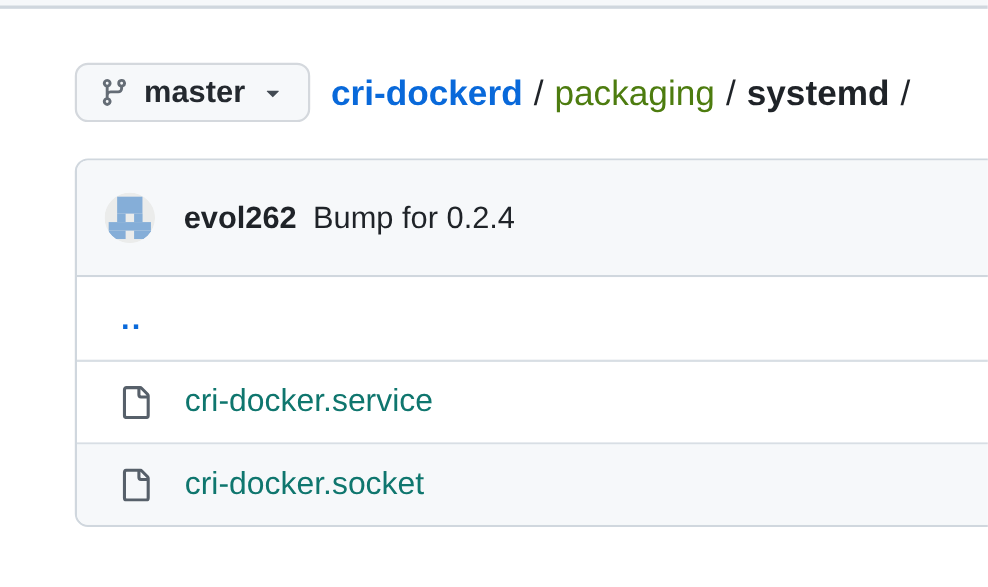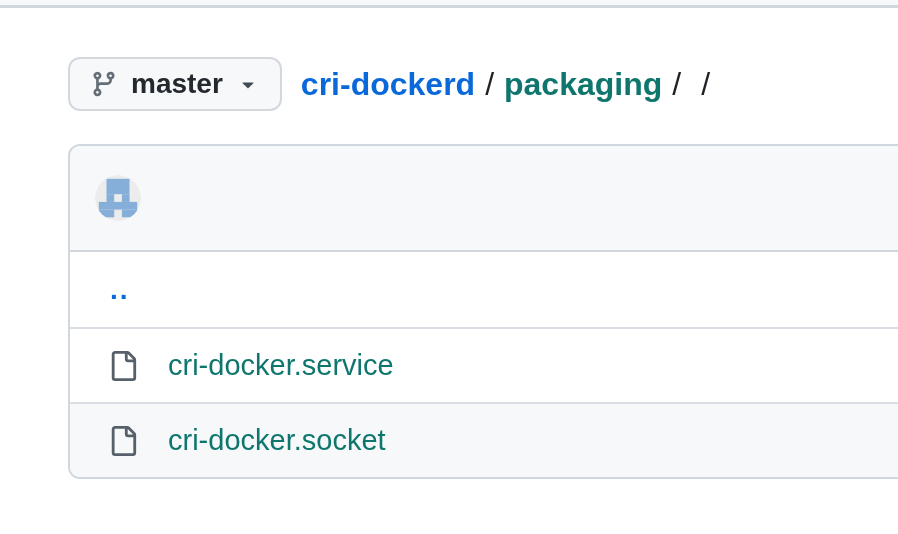--- a/index.html
+++ b/index.html
@@ -33,21 +33,21 @@
   .branch-btn .caret { display: inline-flex; margin-left: 13px; }
 
   .breadcrumb {
     margin-left: 19px;
     font-size: 32px;
     white-space: nowrap;
     display: flex; align-items: baseline;
   }
   .bc-sep { color: #1f2328; margin: 0 10px; font-weight: 400; }
   .bc-repo { color: #0969da; font-weight: 700; text-decoration: none; cursor: pointer; }
-  .bc-dir  { color: #0f766e; font-weight: 700; text-decoration: none; cursor: pointer; }
+  .bc-dir  { color: #4d7c0f; font-weight: 400; text-decoration: none; cursor: pointer; }
   .bc-current { color: #1f2328; font-weight: 700; }
 
   
   .file-box {
     margin-top: 33px;
     width: 872px;               
     border: 2px solid #d0d7de;
     border-radius: 12px;
     background: #ffffff;
   }
@@ -113,20 +113,21 @@
           <path d="m4.427 7.427 3.396 3.396a.25.25 0 0 0 .354 0l3.396-3.396A.25.25 0 0 0 11.396 7H4.604a.25.25 0 0 0-.177.427Z"></path>
         </svg>
       </span>
     </button>
 
     <nav class="breadcrumb">
       <a class="bc-repo">cri-dockerd</a>
       <span class="bc-sep">/</span>
       <a class="bc-dir">packaging</a>
       <span class="bc-sep">/</span>
+      <span class="bc-current">systemd</span>
       <span class="bc-sep">/</span>
     </nav>
   </div>
 
   <div class="file-box">
 
     <div class="commit-header">
       <span class="avatar">
         <svg width="46" height="46" viewBox="0 0 46 46" aria-hidden="true">
           <defs>
@@ -138,20 +139,24 @@
             <rect x="0" y="0" width="46" height="46" fill="#ebeceb"></rect>
             <rect x="11.5" y="3.8" width="23" height="15.4" fill="#85aed8"></rect>
             <rect x="11.5" y="19.2" width="7.7" height="7.7" fill="#85aed8"></rect>
             <rect x="26.9" y="19.2" width="7.7" height="7.7" fill="#85aed8"></rect>
             <rect x="3.8" y="26.9" width="38.4" height="7.7" fill="#85aed8"></rect>
             <rect x="3.8" y="34.6" width="15.4" height="7.7" fill="#85aed8"></rect>
             <rect x="26.9" y="34.6" width="15.4" height="7.7" fill="#85aed8"></rect>
           </g>
         </svg>
       </span>
+      <div class="commit-text">
+        <a class="commit-author">evol262</a>
+        <a class="commit-message">Bump for 0.2.4</a>
+      </div>
     </div>
 
     <div class="file-row parent-row">
       <a class="parent-link">..</a>
     </div>
 
     <div class="file-row">
       <span class="file-icon-wrap">
         <svg width="30" height="30" viewBox="0 0 16 16" fill="#57606a" aria-hidden="true">
           <path d="M2 1.75C2 .784 2.784 0 3.75 0h6.586c.464 0 .909.184 1.237.513l2.914 2.914c.329.328.513.773.513 1.237v9.586A1.75 1.75 0 0 1 13.25 16h-9.5A1.75 1.75 0 0 1 2 14.25Zm1.75-.25a.25.25 0 0 0-.25.25v12.5c0 .138.112.25.25.25h9.5a.25.25 0 0 0 .25-.25V6h-2.75A1.75 1.75 0 0 1 9 4.25V1.5Zm6.75.062V4.25c0 .138.112.25.25.25h2.688l-.011-.013-2.914-2.914-.013-.011Z"></path>

